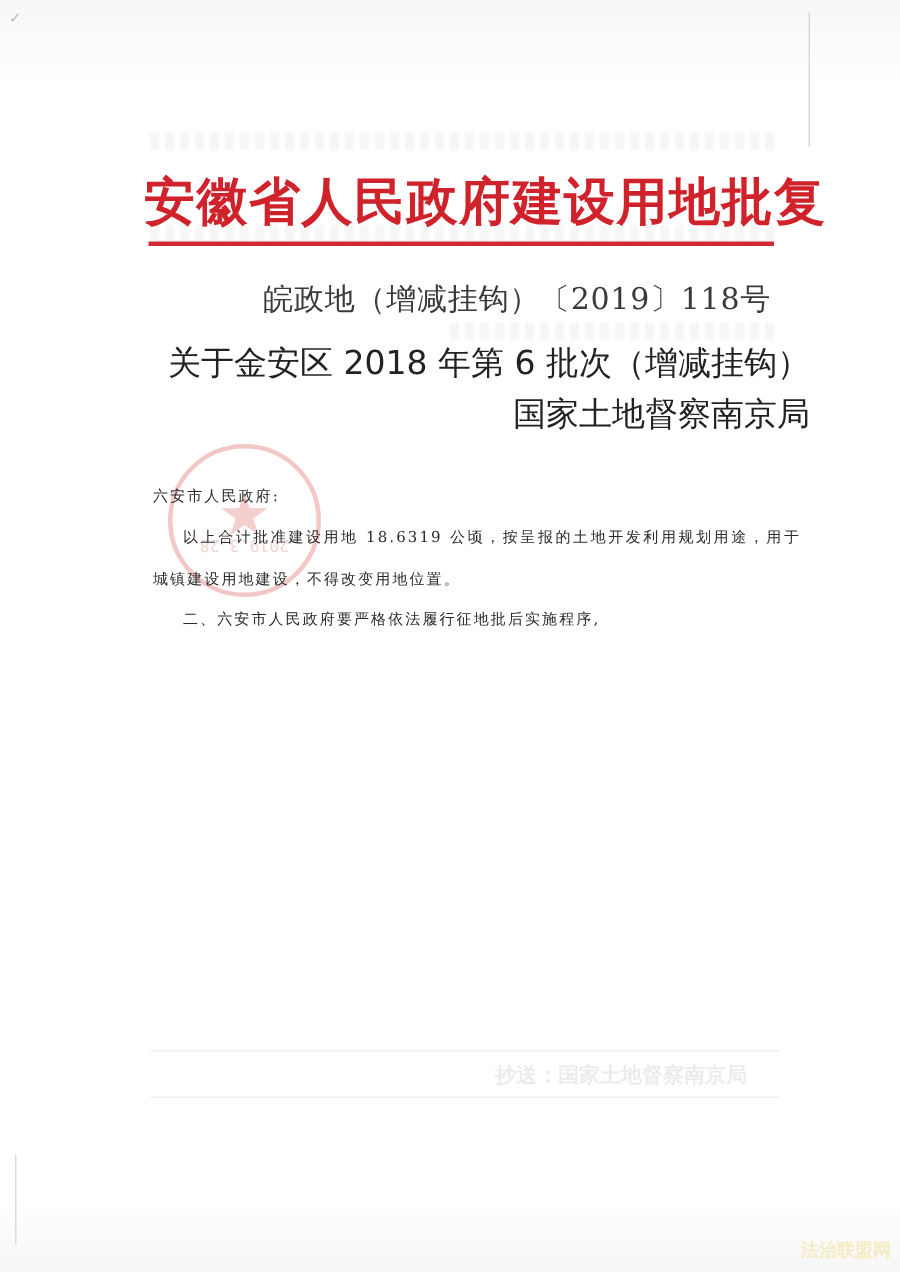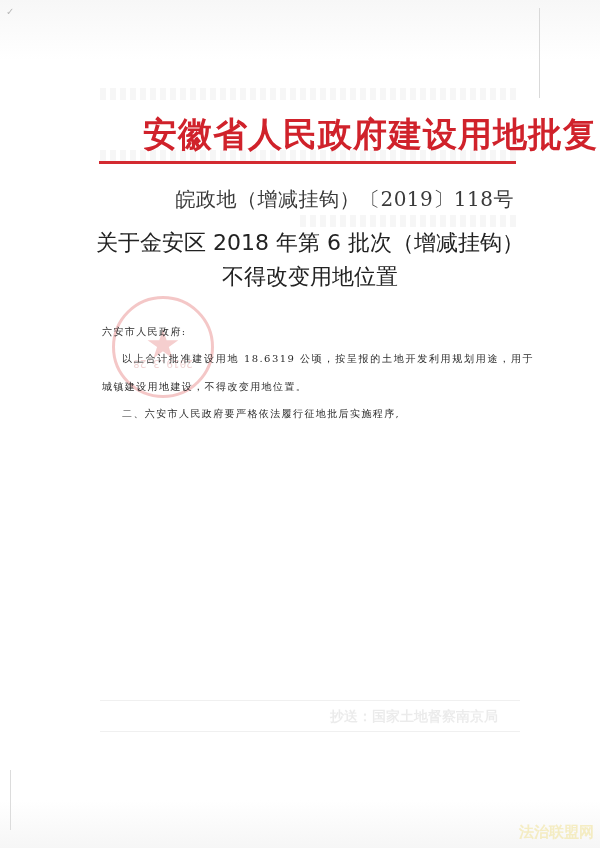--- a/index.html
+++ b/index.html
@@ -46,21 +46,20 @@
       left: 96px;
       top: 112px;
       width: 420px;
       text-align: left;
       font-family: "DejaVu Serif", "Liberation Serif", serif;
       font-weight: bold;
       font-size: 34px;
       letter-spacing: 1px;
       color: #d0222b;
       white-space: nowrap;
-      margin-left: 47px;
     }
     .header-rule {
       position: absolute;
       left: 99px;
       top: 161px;
       width: 417px;
       height: 3px;
       background: #d32a31;
     }
     .doc-number {
@@ -70,21 +69,21 @@
       font-size: 20px;
       color: #3a3a3a;
       letter-spacing: 0.5px;
       white-space: nowrap;
     }
     .subject {
       position: absolute;
       left: 80px;
       top: 226px;
       width: 460px;
-      text-align: center;
+      text-align: right;
       font-family: "DejaVu Sans", "Liberation Sans", sans-serif;
       font-size: 22px;
       line-height: 34px;
       color: #222;
       white-space: nowrap;
     }
     .body-text {
       position: absolute;
       left: 102px;
       top: 318px;
@@ -143,21 +142,21 @@
       left: 100px;
       width: 420px;
       height: 1px;
       background: rgba(0,0,0,0.06);
     }
     .watermark {
       position: absolute;
       right: 6px;
       bottom: 6px;
       font-family: "DejaVu Sans", "Liberation Sans", sans-serif;
-      font-size: 15px;
+      font-size: 12px;
       font-weight: bold;
       color: rgba(240, 225, 150, 0.55);
       white-space: nowrap;
     }
     .check-mark {
       position: absolute;
       left: 6px;
       top: 6px;
       font-size: 10px;
       color: #b8b8b8;
@@ -176,21 +175,21 @@
   <div class="bleed" style="top:150px"></div>
   <div class="bleed" style="top:215px; width:220px; left:300px"></div>
 
   <div class="header-title">安徽省人民政府建设用地批复</div>
   <div class="header-rule"></div>
 
   <div class="doc-number">皖政地（增减挂钩）〔2019〕118号</div>
 
   <div class="subject">
     <div>关于金安区 2018 年第 6 批次（增减挂钩）</div>
-    <div>不得改变用地位置</div>
+    <div>国家土地督察南京局</div>
   </div>
 
   <div class="seal">
     <span class="star">★</span>
     <span class="date">2019.3.28</span>
   </div>
 
   <div class="body-text">
     <p>六安市人民政府:</p>
     <p class="indent">以上合计批准建设用地 18.6319 公顷，按呈报的土地开发利用规划用途，用于城镇建设用地建设，不得改变用地位置。</p>

